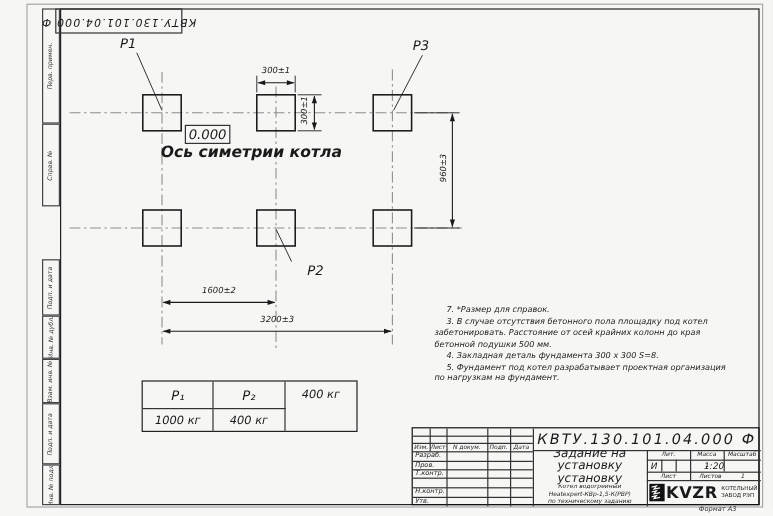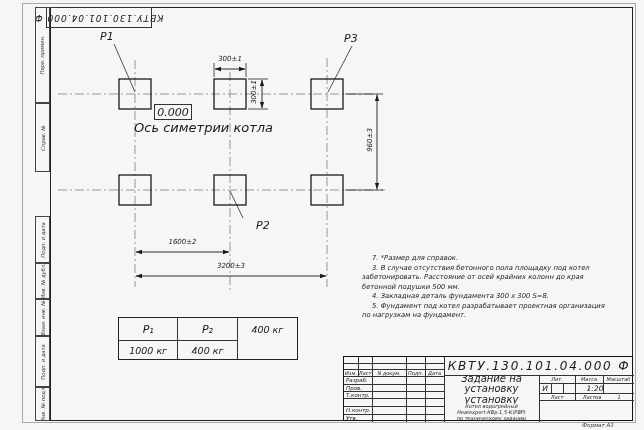--- a/index.html
+++ b/index.html
@@ -16,21 +16,21 @@
         display:flex;align-items:center;justify-content:center;overflow:hidden;}
   .mbox span{transform:rotate(-90deg);font-size:5.2px;font-style:italic;white-space:nowrap;color:#333;}
   svg.linework{position:absolute;left:0;top:0;pointer-events:none;}
   .dwg-text{position:absolute;font-style:italic;white-space:nowrap;}
   .dim{font-size:7px;text-align:center;}
   .rot{transform:rotate(-90deg);transform-origin:center center;}
   .plabel{font-size:11px;}
   .level-box{position:absolute;left:154px;top:104px;width:38px;height:16px;border:1px solid #333;
         box-sizing:border-box;display:flex;align-items:center;justify-content:center;
         font-style:italic;font-size:11px;background:#f6f6f5;}
-  .axis-caption{position:absolute;left:134px;top:120px;font-style:italic;font-size:13px;white-space:nowrap;}
+  .axis-caption{position:absolute;left:134px;top:120px;font-style:italic;font-size:13px;white-space:nowrap;font-weight:bold;}
   .notes{position:absolute;left:362px;top:254px;width:252px;font-size:6.8px;font-style:italic;line-height:1.4;color:#222;}
   .notes p{margin:0;text-indent:10px;}
   .load-table{position:absolute;left:118px;top:317px;width:180px;height:43px;
         border:1.3px solid #222;box-sizing:border-box;display:grid;
         grid-template-columns:1fr 1fr 1fr;grid-template-rows:23px 1fr;}
   .load-table .cell{border-right:1px solid #333;border-bottom:1px solid #333;
         display:flex;align-items:center;justify-content:center;font-style:italic;}
   .load-table .cell:nth-child(3n){border-right:none;}
   .load-table .cell.val{border-bottom:none;font-size:9.5px;}
   .load-table .cell.hdr{font-size:11px;}
@@ -223,17 +223,28 @@
     <div class="cell-text small" style="left:195px;top:18px;width:36px;height:8px;">Лит.</div>
     <div class="cell-text small" style="left:231px;top:18px;width:28px;height:8px;">Масса</div>
     <div class="cell-text small" style="left:259px;top:18px;width:31px;height:8px;">Масштаб</div>
     <div class="cell-text" style="left:195px;top:26px;width:12px;height:10px;font-size:7.5px;">И</div>
     <div class="cell-text" style="left:231px;top:26px;width:28px;height:10px;font-size:7.5px;">-</div>
     <div class="cell-text" style="left:242px;top:26px;width:18px;height:10px;font-size:7.5px;">1:20</div>
     <div class="cell-text small" style="left:195px;top:36px;width:36px;height:7px;">Лист</div>
     <div class="cell-text small" style="left:233px;top:36px;width:30px;height:7px;">Листов</div>
     <div class="cell-text small" style="left:268px;top:36px;width:14px;height:7px;">1</div>
 
+    <div class="kvzr">
+      <svg width="13" height="15" viewBox="0 0 13 15">
+        <rect x="0" y="0" width="13" height="15" fill="#111"></rect>
+        <path d="M2 3 L6 2 L4 4.5 L9 3.5 M2 7 L6 6 L4 8.5 L9 7.5 M2 11 L6 10 L4 12.5 L9 11.5" stroke="#f6f6f5" stroke-width="1" fill="none"></path>
+      </svg>
+      <span class="name">KVZR</span>
+      <span class="co">
+        <span style="display:block;">КОТЕЛЬНЫЙ</span>
+        <span style="display:block;">ЗАВОД РЭП</span>
+      </span>
+    </div>
   </div>
 
   <div class="format-label">Формат А3</div>
 
 </div>
 
 </body></html>

